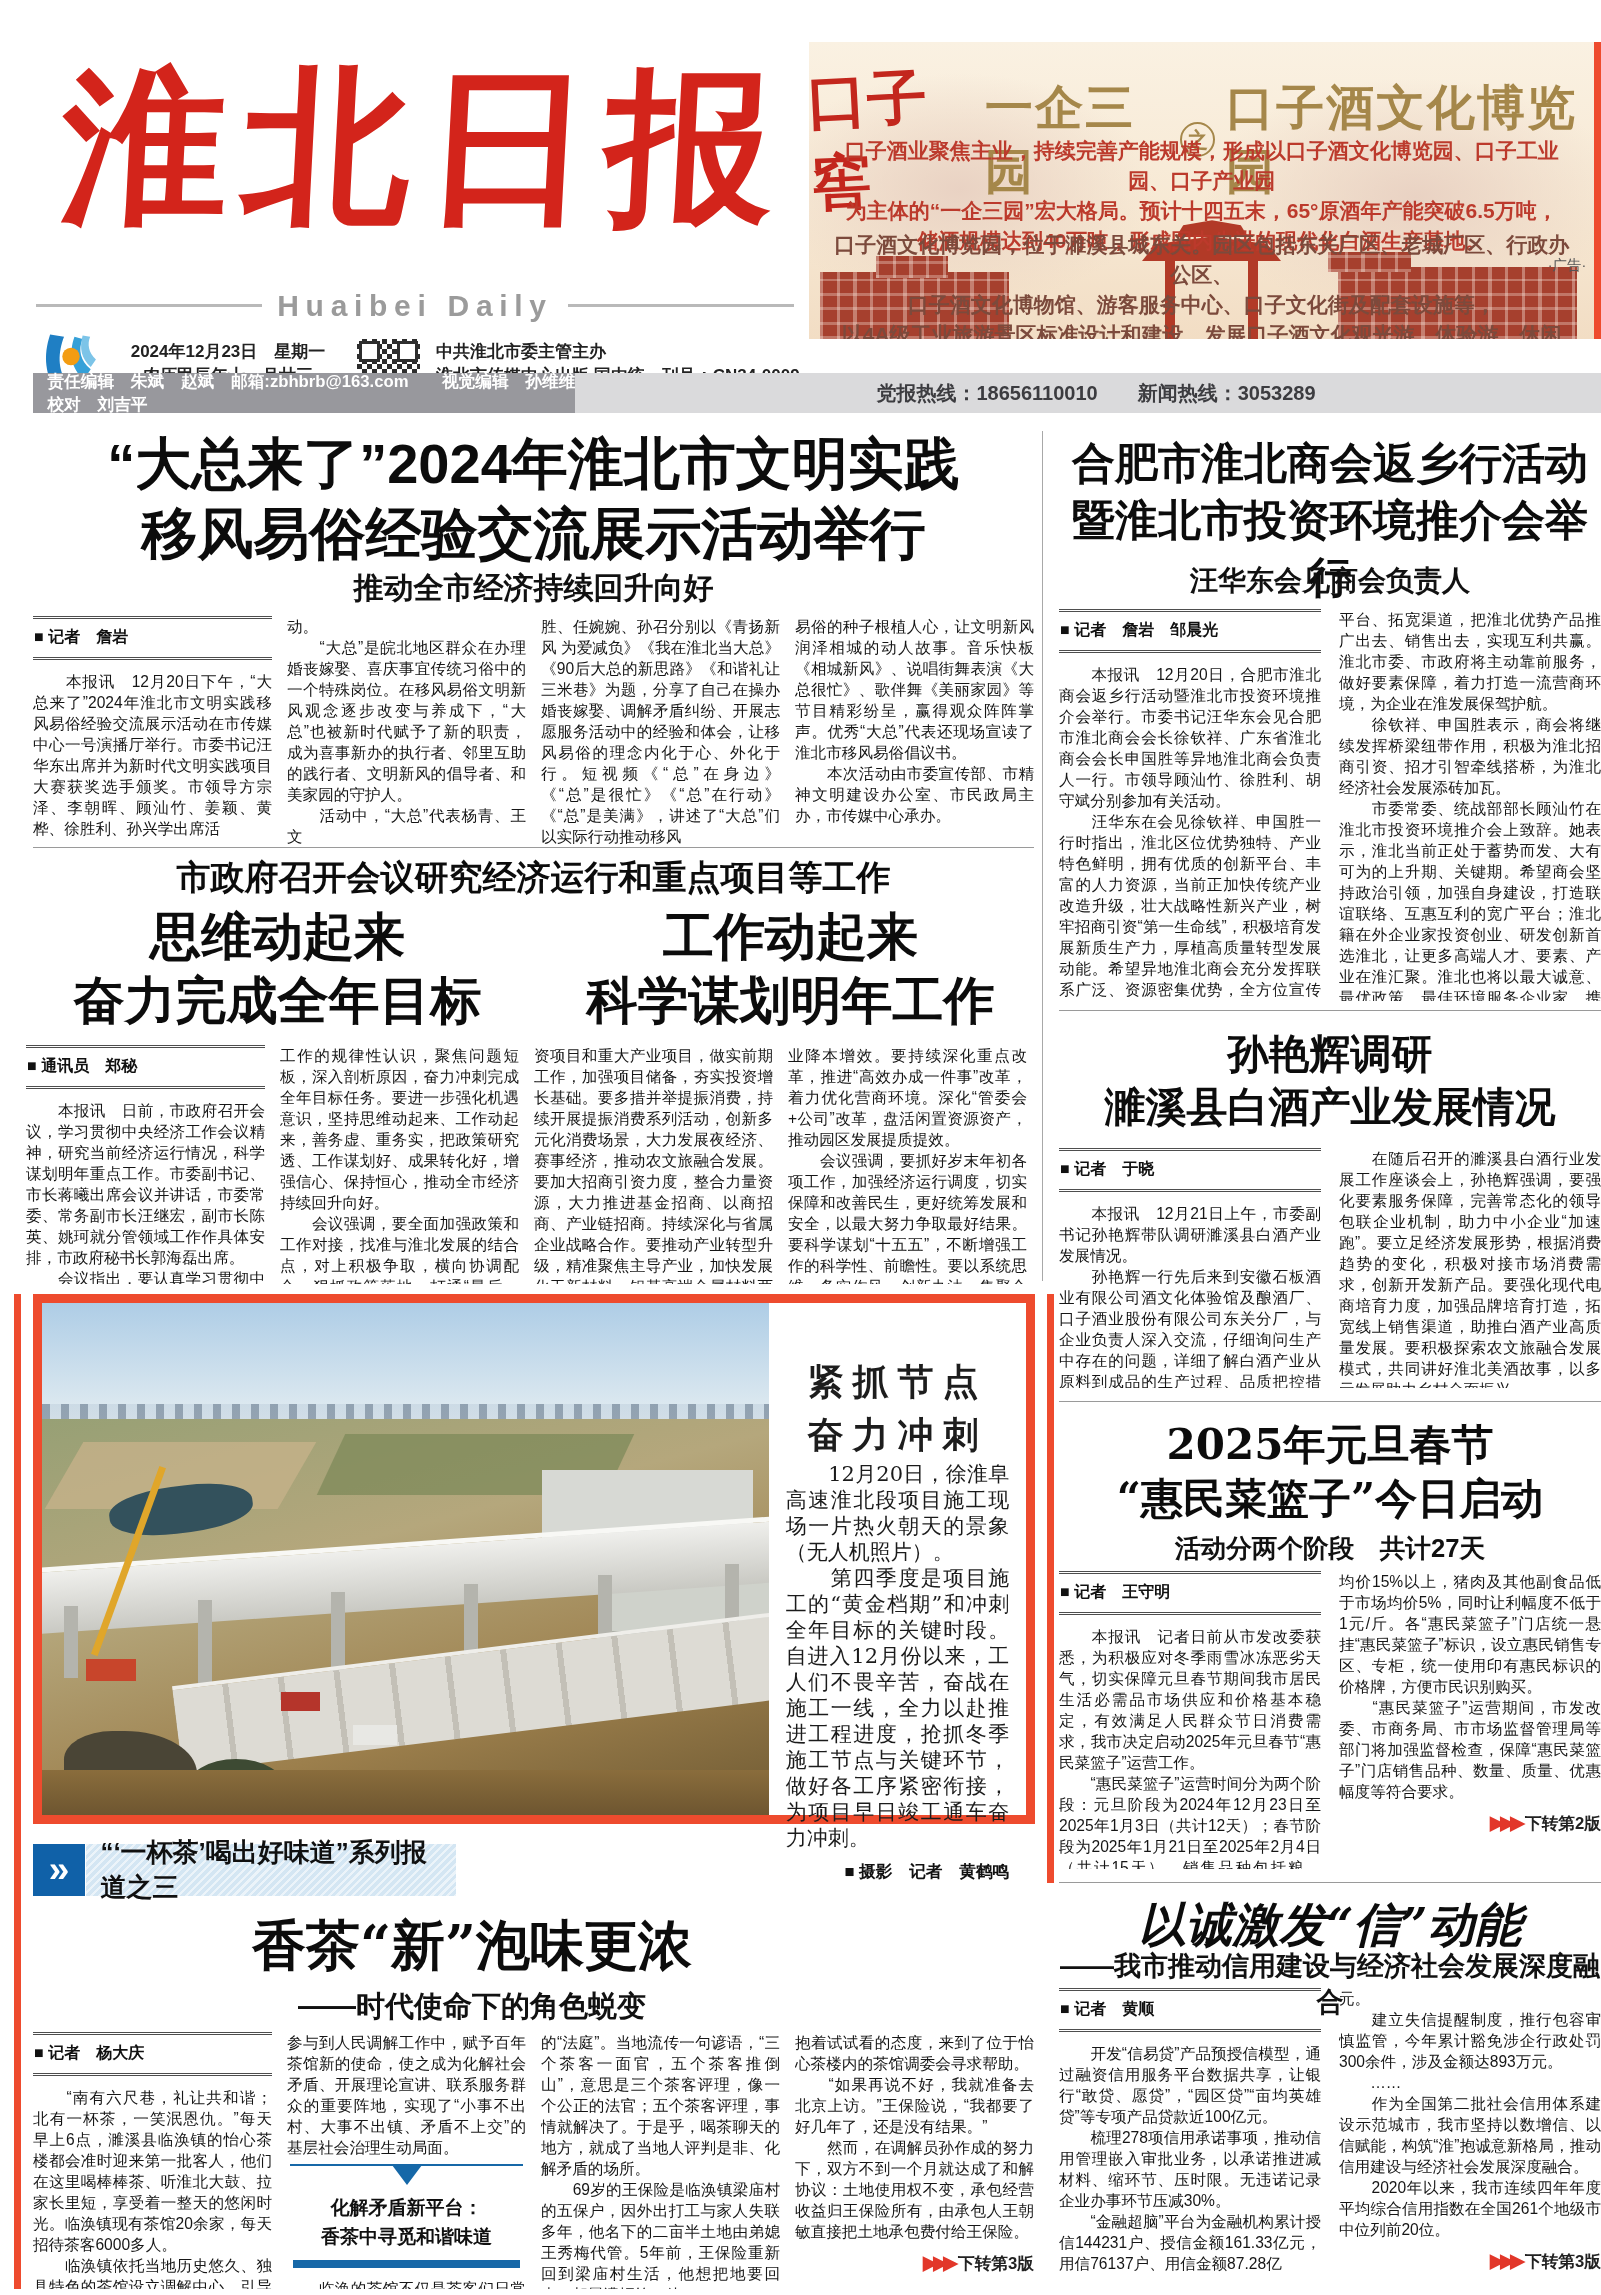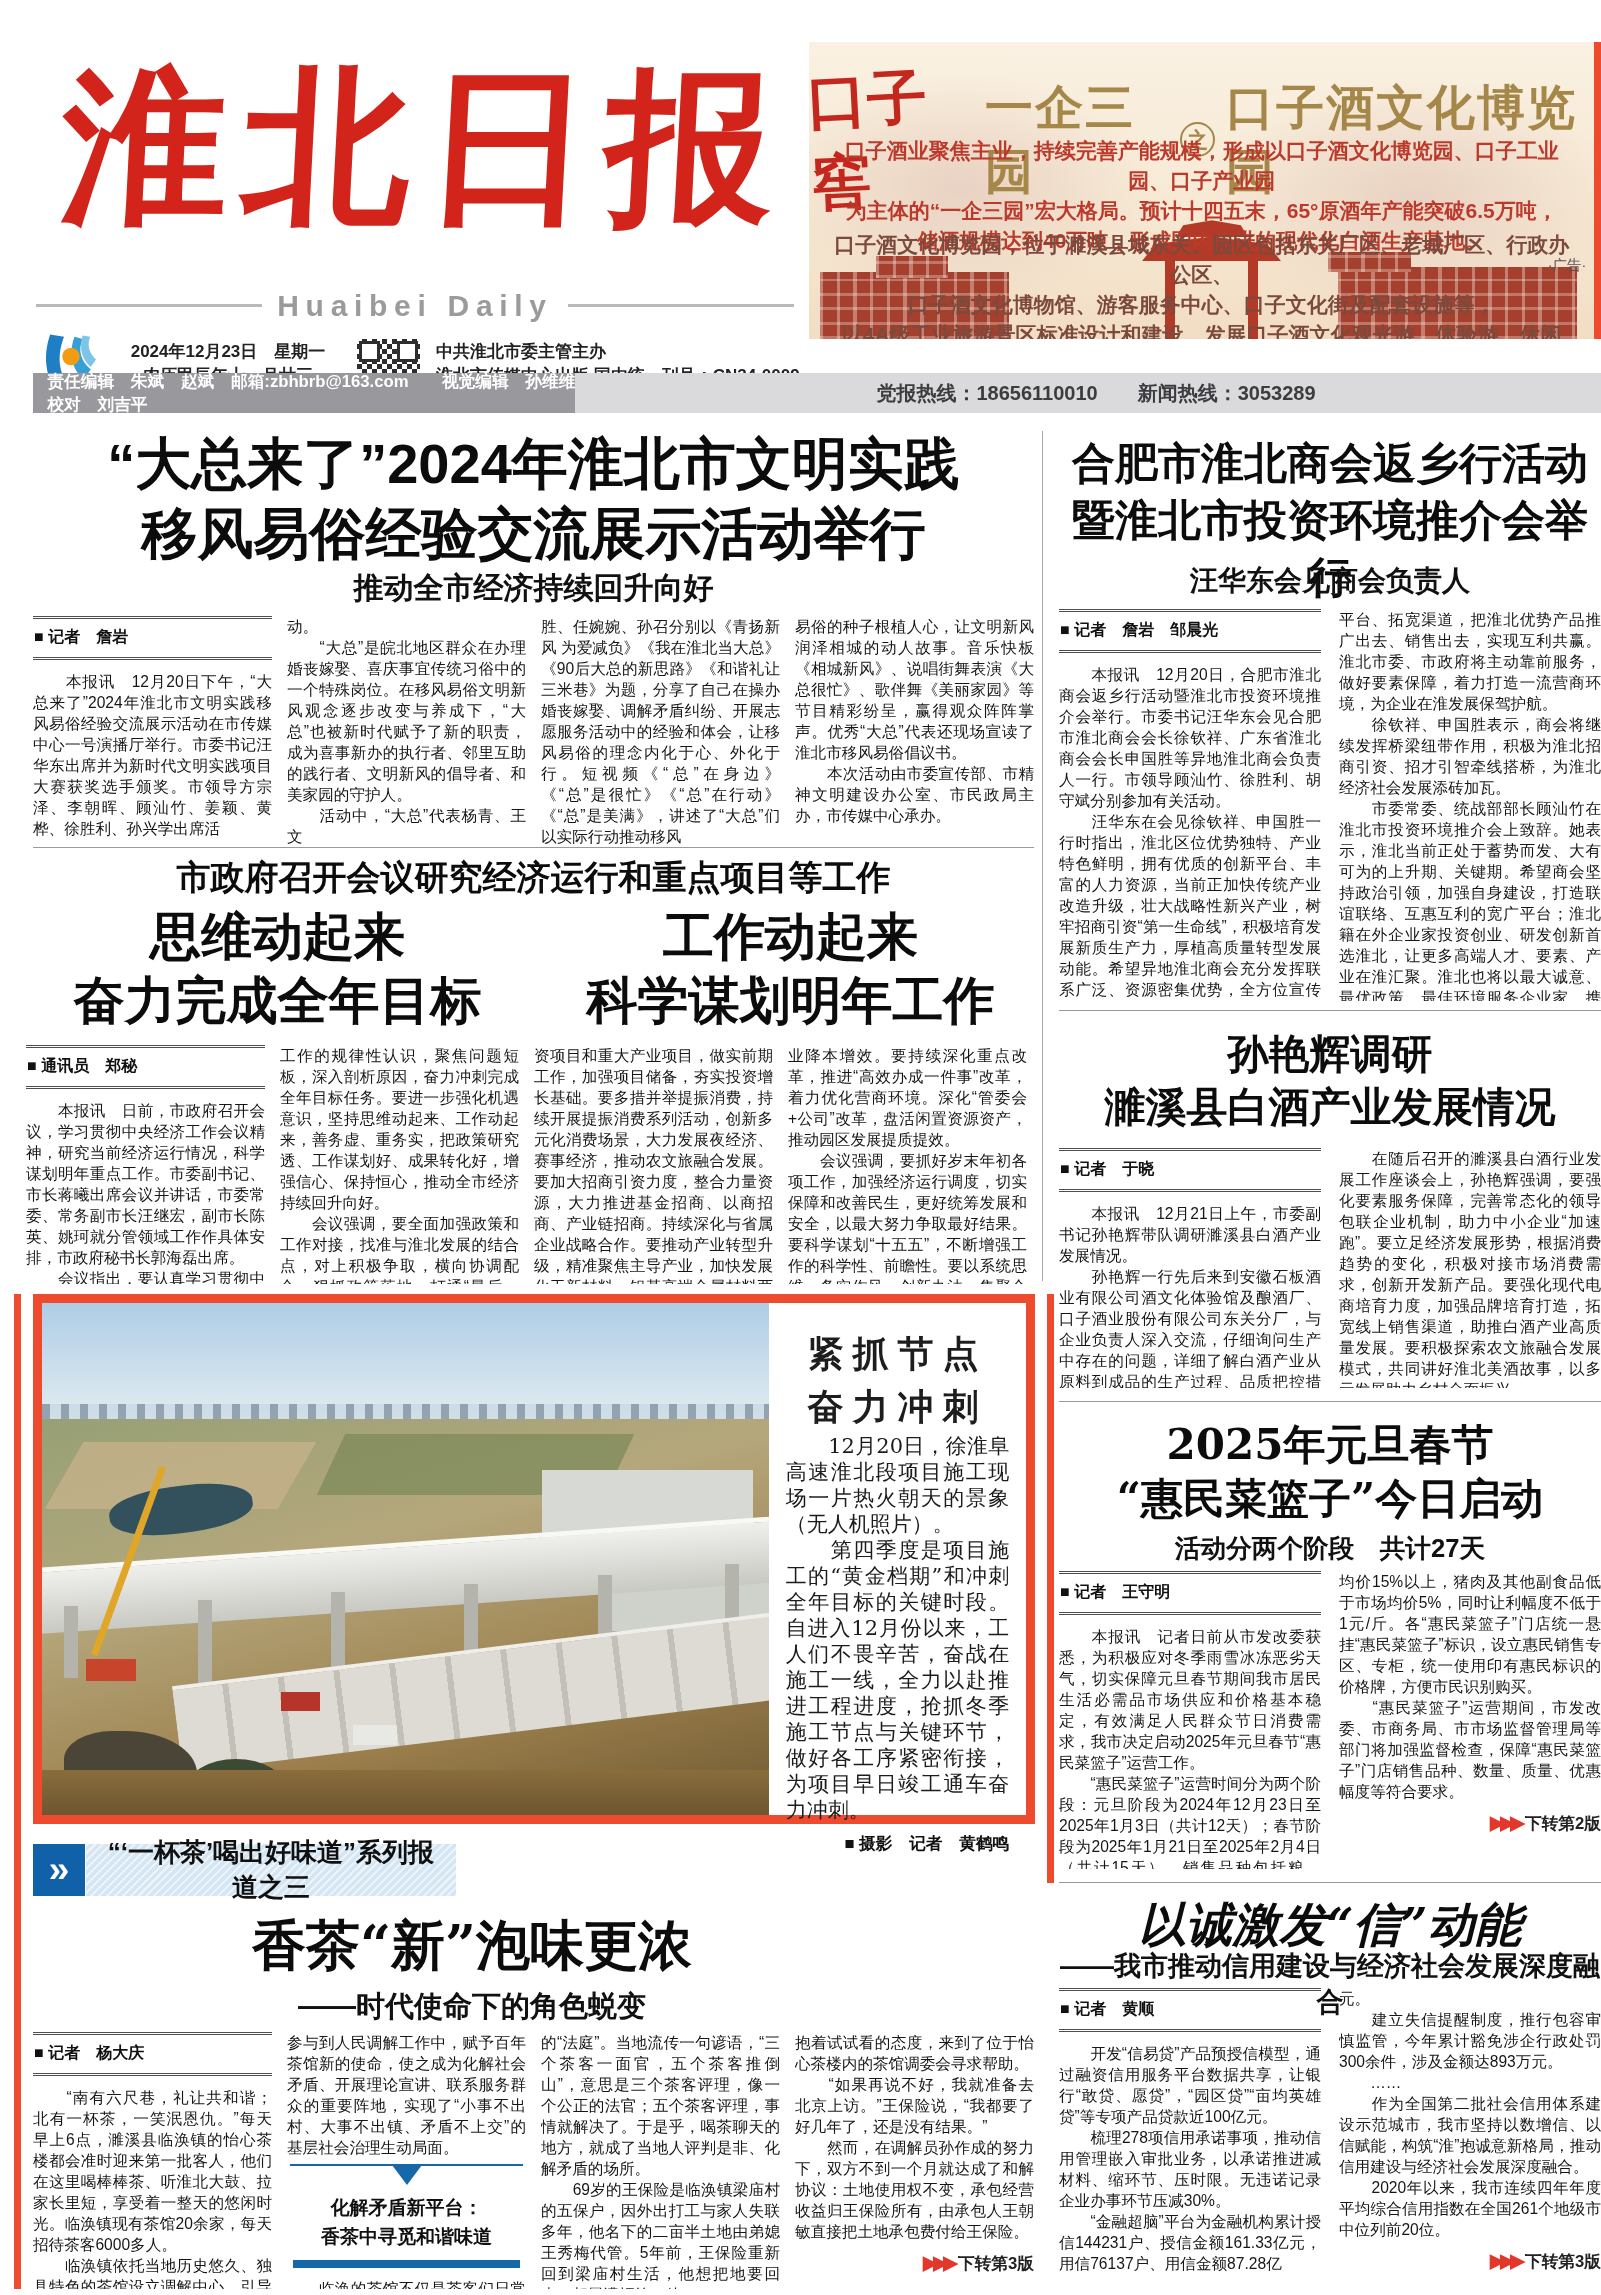--- a/index.html
+++ b/index.html
@@ -54,21 +54,21 @@
   .redline{background:#ee4b2e;}
   .jump{display:flex;justify-content:flex-end;align-items:baseline;gap:4.4px;font-size:16.7px;font-weight:bold;color:#222;margin-top:9px;}
   .jump .arr{color:#e2372a;letter-spacing:-4.4px;font-size:19px;}
 
   
   .frame{border:9px solid #ee4b2e;display:flex;background:#fff;}
   .photo{position:relative;flex:1;overflow:hidden;background:#9aa07a;}
   .ph{position:absolute;}
   .cap-panel{width:257px;background:#ffffff;display:flex;flex-direction:column;padding:24.4px 16.7px 16.7px 16.7px;box-sizing:border-box;}
   .cap-title{font-family:"DejaVu Serif",serif;font-size:36px;line-height:53px;letter-spacing:9px;
-             font-weight:bold;color:#1d1d1d;text-align:center;white-space:pre-line;}
+             font-weight:bold;color:#1d1d1d;text-align:center;white-space:pre-line;margin-top:28px;}
   .cap-text{font-family:"DejaVu Serif",serif;font-size:21px;line-height:26px;text-align:justify;
             white-space:pre-line;color:#1b1b1b;}
   .cap-credit{font-size:16.7px;font-weight:bold;text-align:right;margin-top:9px;color:#111;}
 
   
   .badge{background:#1061a8;color:#fff;display:flex;align-items:center;justify-content:center;
          font-size:37px;font-weight:bold;}
   .series-banner{background:#d4e6f3;background-image:repeating-linear-gradient(135deg,rgba(255,255,255,.55) 0 2.2px,transparent 2.2px 5.6px);
                  display:flex;align-items:center;padding:0 14.4px;font-size:26px;font-weight:900;color:#101010;}
   .tea-line{height:2.2px;background:#1668a8;margin:5.6px 3.3px 0 3.3px;position:relative;}
@@ -242,21 +242,21 @@
       <div style="flex:1;"></div>
       <div class="cap-text">　　12月20日，徐淮阜高速淮北段项目施工现场一片热火朝天的景象（无人机照片）。
 　　第四季度是项目施工的“黄金档期”和冲刺全年目标的关键时段。自进入12月份以来，工人们不畏辛苦，奋战在施工一线，全力以赴推进工程进度，抢抓冬季施工节点与关键环节，做好各工序紧密衔接，为项目早日竣工通车奋力冲刺。</div>
       <div class="cap-credit">■ 摄影　记者　黄鹤鸣</div>
     </div>
   </div>
 
   <div class="abs badge" style="left:33px;top:1844px;width:52px;height:52px;">
     <span>»</span>
   </div>
-  <div class="abs series-banner" style="left:86px;top:1844px;width:341px;height:52px;text-align:center;">
+  <div class="abs series-banner" style="left:86px;top:1844px;width:341px;height:52px;">
     <span>“‘一杯茶’喝出好味道”系列报道之三</span>
   </div>
 
   <div class="abs h-serif center" style="left:33px;top:1910px;width:878px;font-size:54px;">香茶“新”泡味更浓</div>
   <div class="abs center" style="left:33px;top:1987px;width:878px;font-size:29px;font-weight:bold;">——时代使命下的角色蜕变</div>
 
   <div class="abs cols" style="left:33px;top:2032px;width:1001px;height:257px;">
     <div class="col" style="width:239px;">
       <div class="byline">■ 记者　杨大庆</div>
       <div class="coltext">　　“南有六尺巷，礼让共和谐；北有一杯茶，一笑泯恩仇。”每天早上6点，濉溪县临涣镇的怡心茶楼都会准时迎来第一批客人，他们在这里喝棒棒茶、听淮北大鼓、拉家长里短，享受着一整天的悠闲时光。临涣镇现有茶馆20余家，每天招待茶客6000多人。

